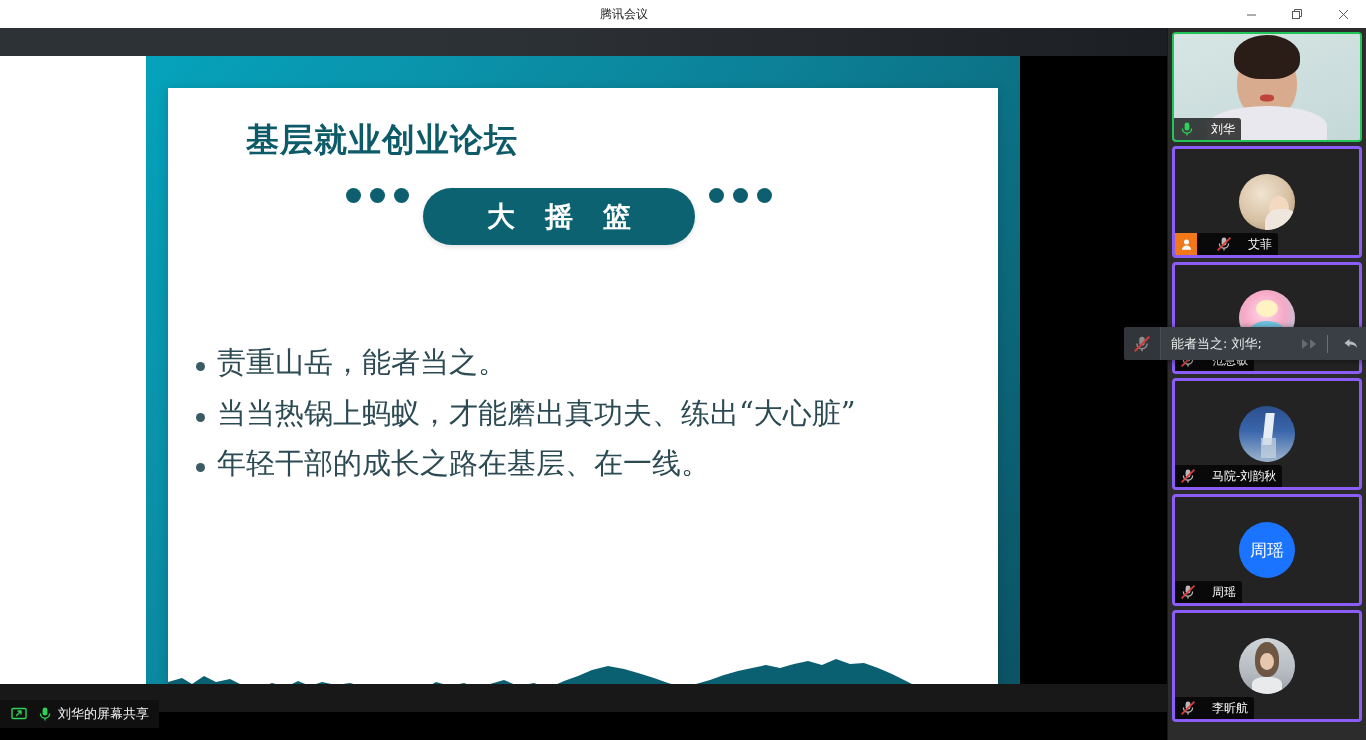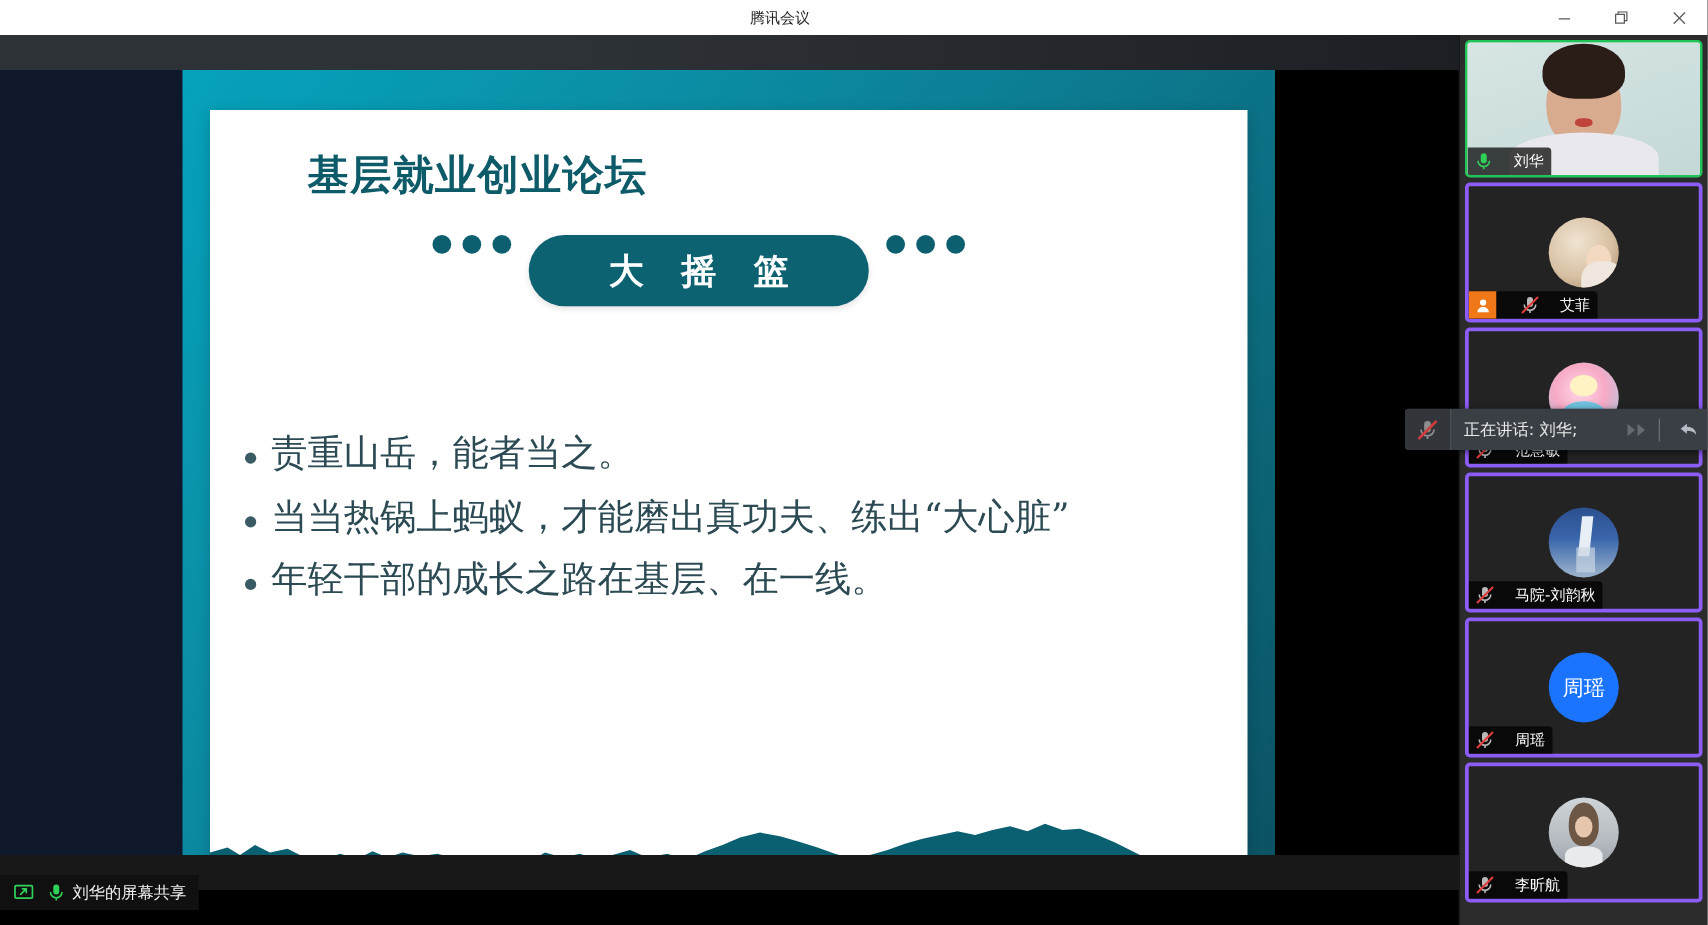--- a/index.html
+++ b/index.html
@@ -32,21 +32,21 @@
 
   
   .chrome-strip{
     position:absolute;left:0;top:28px;width:1366px;height:28px;
     background:linear-gradient(to right,#2d3237 0%,#2d3237 32%,#2a2e33 46%,#1f2327 76%,#15181b 100%);
   }
 
   
   .stage{
     position:absolute;left:0;top:56px;width:996px;height:656px;
-    background:#0f172a;
+    background:#ffffff;
   }
 
   
   .slide{
     position:absolute;left:146px;top:0px;width:874px;height:656px;
     background:linear-gradient(128deg,#05a2bb 0%,#0a93ab 22%,#0c7f95 48%,#0c6b7e 72%,#0b5163 100%);
     overflow:hidden;
   }
   .slide-card{
     position:absolute;left:22px;top:32px;width:830px;height:624px;
@@ -383,21 +383,21 @@
   <div class="speak-bar">
     <div class="speak-mic">
       <svg width="18" height="18" viewBox="0 0 16 16">
         <rect x="5.6" y="1.6" width="4.8" height="8" rx="2.4" fill="#8d8d8d"></rect>
         <path d="M3.4 7.6a4.6 4.6 0 0 0 9.2 0" fill="none" stroke="#8d8d8d" stroke-width="1.3"></path>
         <line x1="8" y1="12.2" x2="8" y2="14.4" stroke="#8d8d8d" stroke-width="1.3"></line>
         <line x1="1.6" y1="14.4" x2="14.4" y2="1.6" stroke="#d23b3b" stroke-width="1.8"></line>
       </svg>
     </div>
     <div class="speak-sep"></div>
-    <div class="speak-text">正在讲话: 刘华;</div>
+    <div class="speak-text">能者当之: 刘华;</div>
     <div class="speak-chevrons">
       <svg width="20" height="18" viewBox="0 0 20 18">
         <path d="M3 4 L9 9 L3 14 Z" fill="#8a9098"></path>
         <path d="M11 4 L17 9 L11 14 Z" fill="#8a9098"></path>
       </svg>
     </div>
     <div class="speak-div"></div>
     <div class="speak-back">
       <svg width="18" height="16" viewBox="0 0 18 16">
         <path d="M7.5 3 L2.5 7 L7.5 11 L7.5 8.6 C11 8.6 13.5 9.6 15 12 C14.8 7.6 11.8 5.4 7.5 5.4 Z" fill="#b6bcc3"></path>

